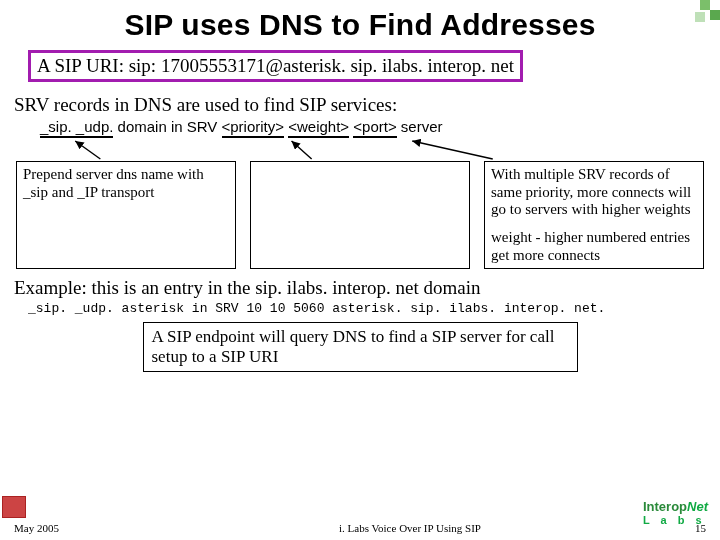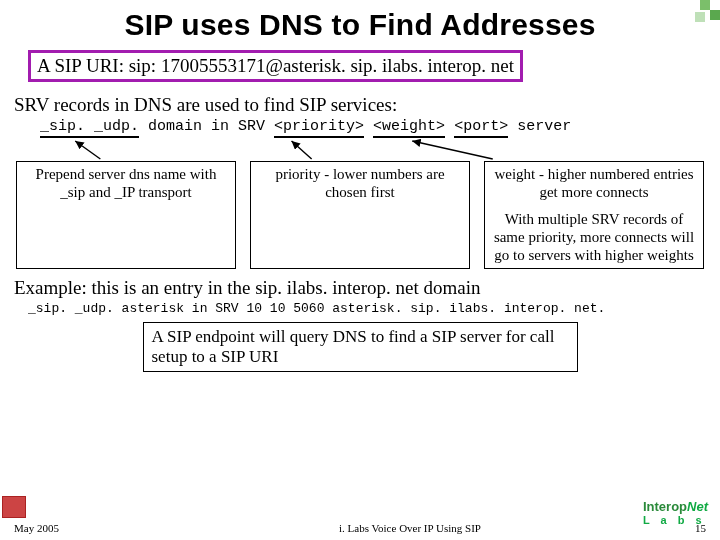--- a/index.html
+++ b/index.html
@@ -31,21 +31,21 @@
     padding: 2px 6px;
     font-size: 19px;
     display: inline-block;
   }
   .srv-line {
     margin: 6px 16px 2px 14px;
     font-size: 19px;
   }
   .srv-template {
     margin: 2px 16px 4px 40px;
-    font-family: Liberation Mono, monospace;
+    font-family: Liberation Sans, sans-serif;
     font-size: 15px;
     white-space: nowrap;
   }
   .srv-template .seg { position: relative; display: inline-block; }
   .underline {
     position: absolute;
     left: 0; right: 0;
     height: 2px;
     background: #000;
     bottom: -3px;
@@ -59,21 +59,20 @@
     display: flex;
     gap: 14px;
     margin: 0 16px 8px 16px;
   }
   .col {
     border: 1px solid #000;
     padding: 4px 6px;
     flex: 1 1 0;
     font-size: 15px;
     line-height: 1.18;
-    text-align: center;
   }
   .col p + p { margin-top: 10px; }
   .example-line {
     margin: 4px 16px 2px 14px;
     font-size: 19px;
   }
   .example-record {
     margin: 0 16px 5px 28px;
     font-family: "Courier New", monospace;
     font-size: 13px;
@@ -155,25 +154,24 @@
     <line x1="270" y1="20" x2="250" y2="2" stroke="#000" stroke-width="1.4" marker-end="url(#ah)"></line>
     <line x1="450" y1="20" x2="370" y2="2" stroke="#000" stroke-width="1.4" marker-end="url(#ah)"></line>
   </svg>
 </div>
 
 <div class="columns">
   <div class="col">
     <p>Prepend server dns name with _sip and _IP transport</p>
   </div>
   <div class="col">
-    <p>priority - lower numbers are chosen first</p>
   </div>
   <div class="col">
+    <p>With multiple SRV records of same priority, more connects will go to servers with higher weights</p>
     <p>weight - higher numbered entries get more connects</p>
-    <p>With multiple SRV records of same priority, more connects will go to servers with higher weights</p>
   </div>
 </div>
 
 <div class="example-line">Example:  this is an entry in the sip. ilabs. interop. net domain</div>
 <div class="example-record">_sip. _udp. asterisk in SRV 10 10 5060 asterisk. sip. ilabs. interop. net.</div>
 
 <div class="summary-box">A SIP endpoint will query DNS to find a SIP server for call setup to a SIP URI</div>
 
 <div class="red-stub"></div>
 

